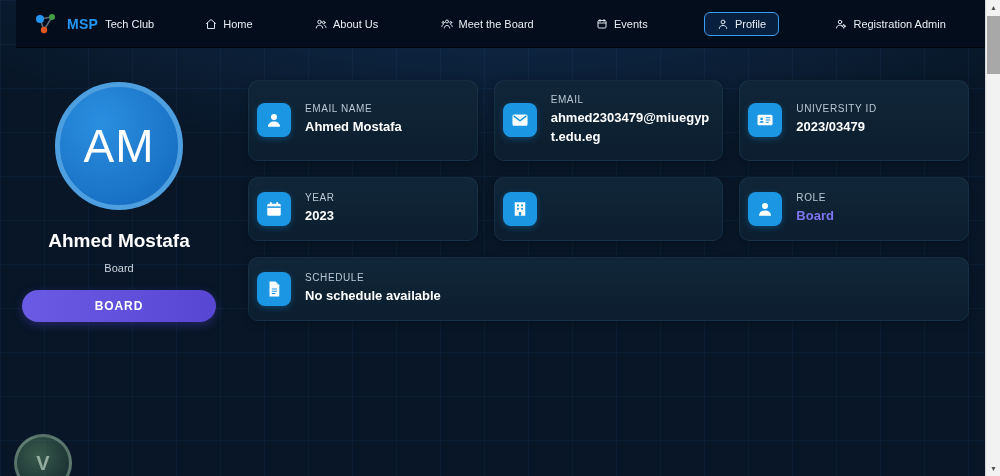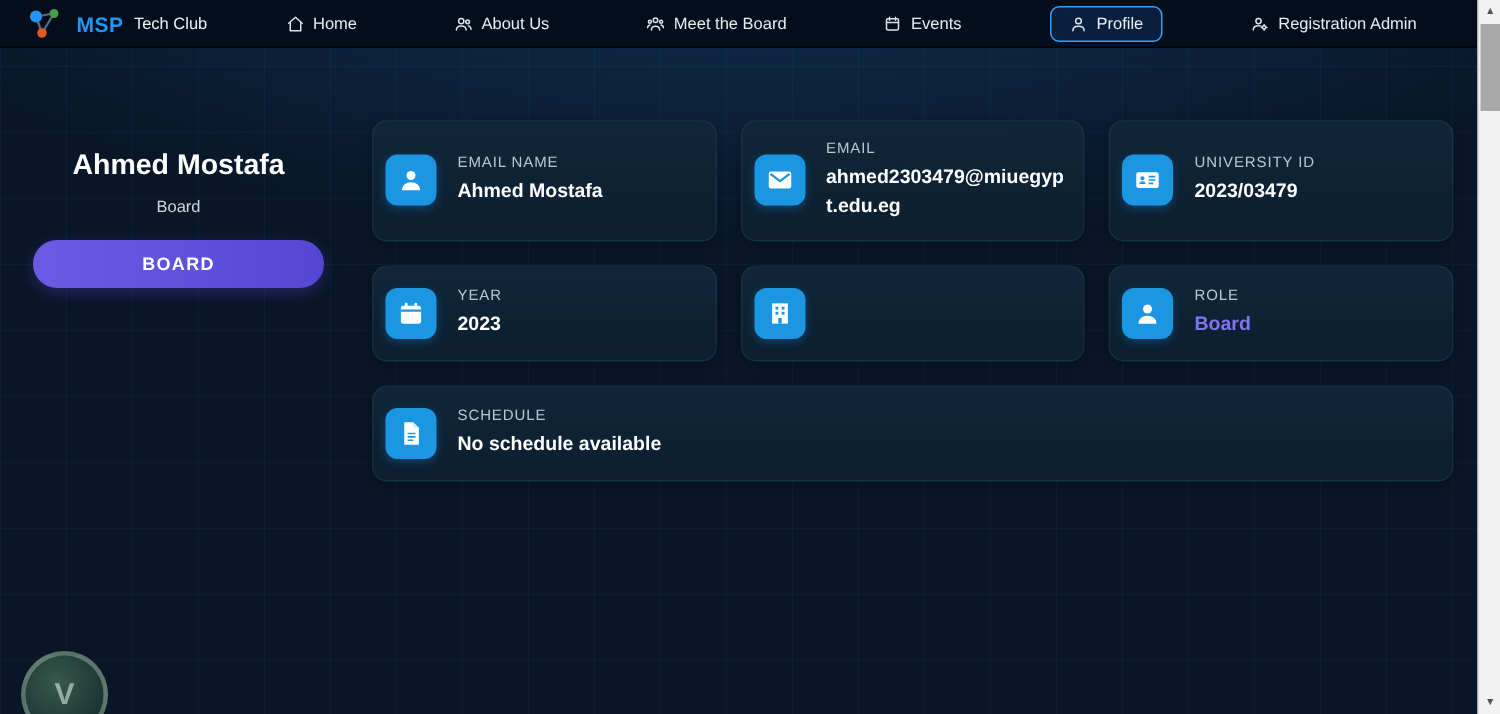--- a/index.html
+++ b/index.html
@@ -8,21 +8,21 @@
     position:relative; width:1000px; height:476px; overflow:hidden;
     background-color:#081627;
     background-image:
       radial-gradient(ellipse 900px 320px at 50% -60px, rgba(40,110,190,0.30), transparent 70%),
       linear-gradient(rgba(60,120,190,0.08) 1px, transparent 1px),
       linear-gradient(90deg, rgba(60,120,190,0.08) 1px, transparent 1px);
     background-size:auto, 44px 44px, 44px 44px;
   }
   
   .navbar{
-    position:absolute; top:0; left:0; right:15px; height:32px;
+    position:absolute; top:0; left:16px; right:15px; height:48px;
     background:#040d1c; display:flex; align-items:center; padding:0 18px;
     border-bottom:1px solid rgba(0,0,0,.6); z-index:5;
   }
   .brand{ display:flex; align-items:center; gap:7px; cursor:pointer; }
   .brand svg{ width:26px; height:26px; }
   .brand-name{ color:#2196f3; font-weight:bold; font-size:14px; letter-spacing:.3px; }
   .brand-suffix{ color:#eef2f6; font-size:11px; }
   .nav-items{ flex:1; display:flex; justify-content:space-around; align-items:center; margin-left:30px;gap:20px; }
   .nav-item{
     display:flex; align-items:center; gap:6px; color:#e8edf2; font-size:11px;
@@ -164,20 +164,23 @@
         <span>Registration Admin</span>
       </div>
     </div>
   </div>
 
   <div class="content">
 
     <div class="main">
 
       <div class="left-col">
+        <div class="avatar">
+          <span class="avatar-initials">AM</span>
+        </div>
         <div class="profile-name">Ahmed Mostafa</div>
         <div class="profile-role">Board</div>
         <button class="badge-btn">BOARD</button>
       </div>
 
       <div class="cards-grid">
 
         <div class="card">
           <div class="card-icon">
             <svg viewBox="0 0 24 24">

